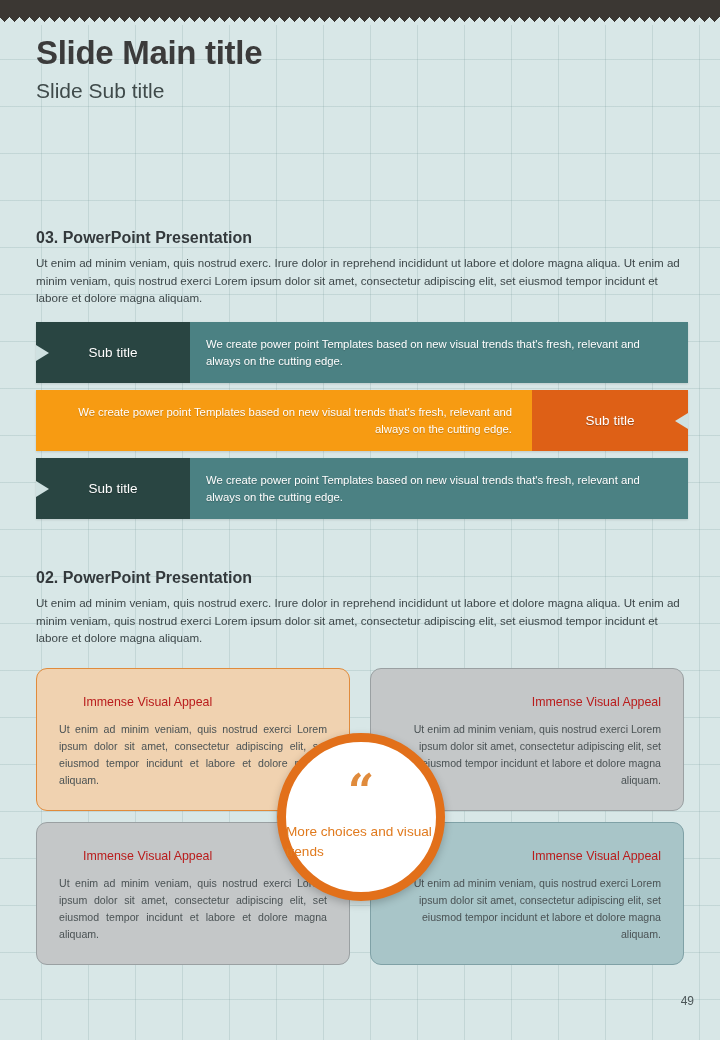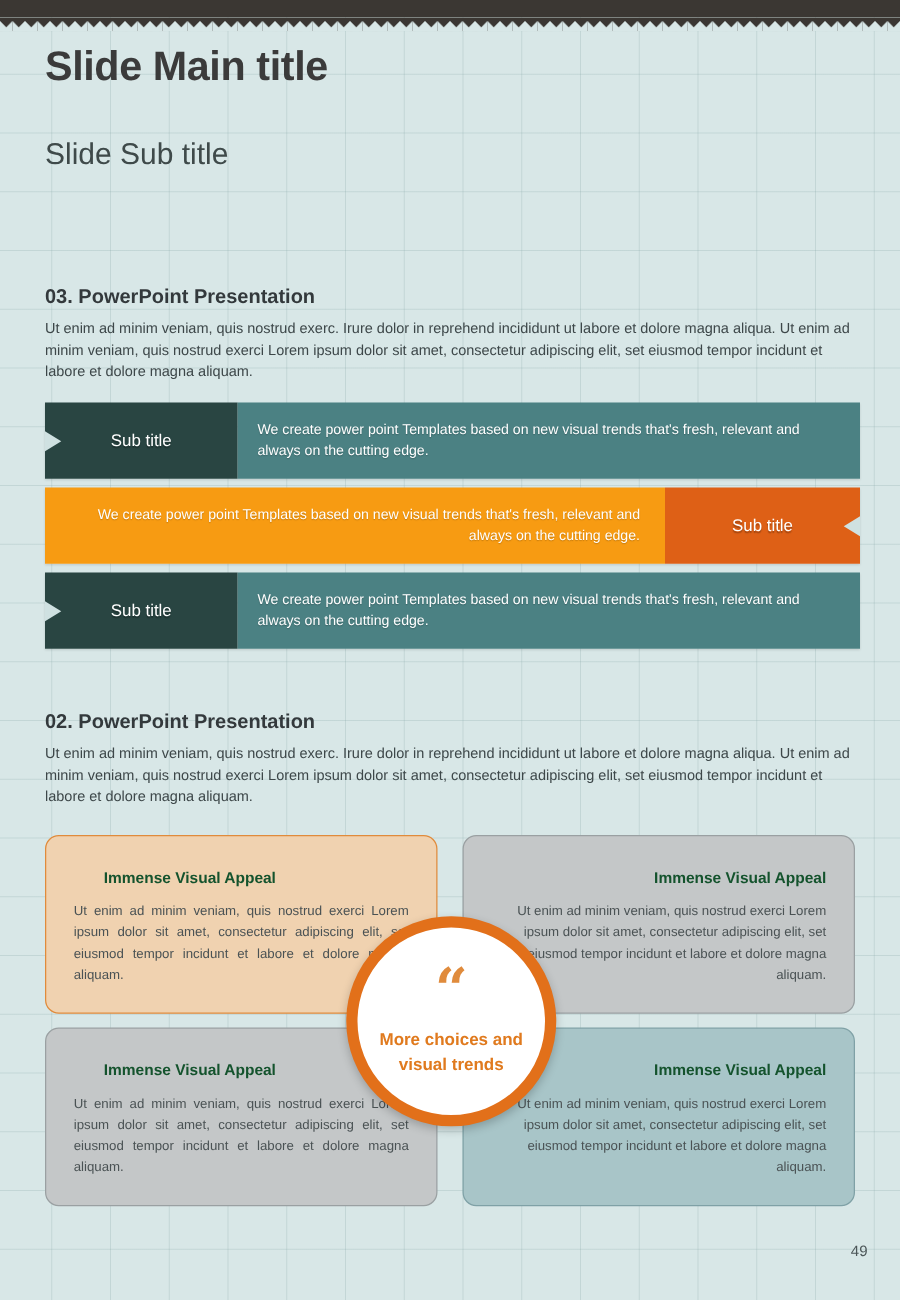--- a/index.html
+++ b/index.html
@@ -38,22 +38,22 @@
     background-size:10px 22px;
     background-position:0 -11px, 0 -11px;
   }
   
   .main-title{
     position:absolute;left:36px;top:36px;
     font-size:33px;font-weight:bold;color:#3b3b3b;
     letter-spacing:-0.3px;line-height:1;
   }
   .sub-title{
-    position:absolute;left:36px;top:112px;
-    font-size:24px;font-weight:normal;color:#3f4a4a;
+    position:absolute;left:36px;top:80px;
+    font-size:21px;font-weight:normal;color:#3f4a4a;
     line-height:1;
   }
   .lead{
     position:absolute;left:36px;top:127px;width:652px;
     font-size:13px;color:#3f4a4a;line-height:1.55;
   }
   
   .sec-h{
     position:absolute;left:36px;
     font-size:16px;font-weight:bold;color:#33393c;
@@ -108,21 +108,21 @@
     width:0;height:0;
     border-top:8px solid transparent;border-bottom:8px solid transparent;
     border-right:13px solid #cfe1e1;
   }
   
   .box{
     position:absolute;width:314px;height:143px;
     border-radius:11px;box-sizing:border-box;
     padding:26px 22px 0 22px;
   }
-  .box .bt{font-size:12.4px;font-weight:bold;color:#14532d;margin:0 0 12px 0;padding-left:24px;}
+  .box .bt{font-size:12.4px;font-weight:normal;color:#b91c1c;margin:0 0 12px 0;padding-left:24px;}
   .box .bp{font-size:10.6px;color:#4a5254;line-height:1.62;text-align:justify;}
   .box.right .bt,.box.right .bp{text-align:right;}
   .box.right .bp{text-align:right;}
   .box.b-tl{left:36px;top:668px;background:#f0d2b0;border:1px solid #e08b3c;}
   .box.b-tr{left:370px;top:668px;background:#c4c7c8;border:1px solid #9aa0a2;}
   .box.b-bl{left:36px;top:822px;background:#c4c7c8;border:1px solid #9aa0a2;}
   .box.b-br{left:370px;top:822px;background:#a8c5c8;border:1px solid #7fa1a6;}
   
   .badge{
     position:absolute;left:277px;top:733px;width:168px;height:168px;
@@ -131,22 +131,22 @@
     display:flex;flex-direction:column;align-items:center;justify-content:center;
     box-shadow:0 3px 8px rgba(0,0,0,.22);
     z-index:5;
   }
   .badge .quote{
     font-family:"DejaVu Serif", serif;
     font-size:46px;line-height:.55;color:#e08b3c;font-weight:bold;
     margin:6px 0 18px 0;
   }
   .badge .btext{
-    font-size:13.6px;font-weight:bold;color:#e07a1e;
-    text-align:center;line-height:1.45;
+    font-size:13.6px;font-weight:normal;color:#e07a1e;
+    text-align:left;line-height:1.45;
   }
   
   .pagenum{
     position:absolute;right:26px;top:994px;
     font-size:12px;color:#4c5658;
   }
 </style>
 </head>
 <body>
 

